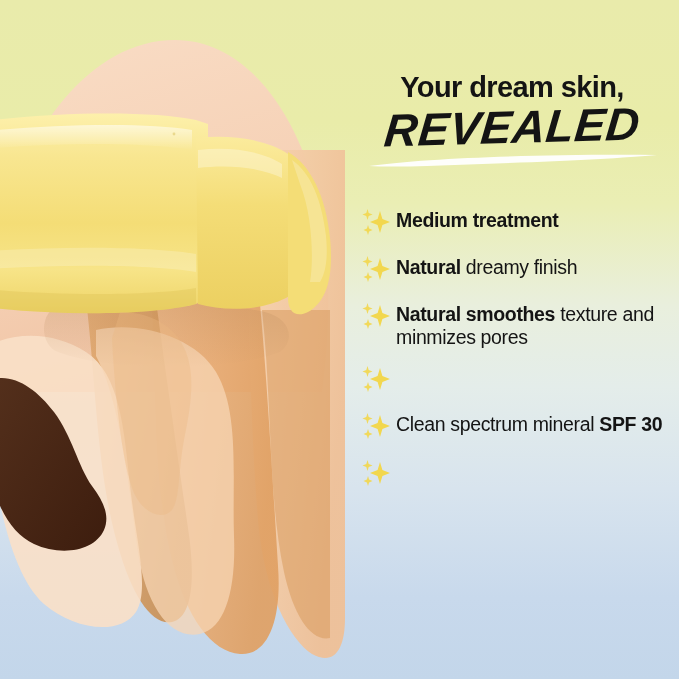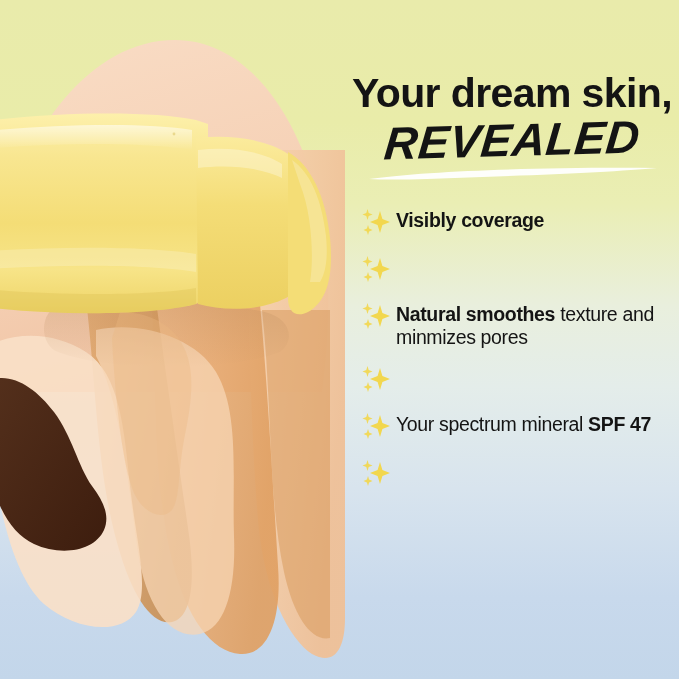--- a/index.html
+++ b/index.html
@@ -48,21 +48,21 @@
   }
 
   .headline {
     position: absolute;
     left: 0;
     top: 72px;
     width: 334px;
     text-align: center;
   }
   .headline-line1 {
-    font-size: 41px;
+    font-size: 29px;
     font-weight: bold;
     color: #141414;
     letter-spacing: -0.6px;
     line-height: 1.05;
     white-space: nowrap;
   }
   .headline-line2-wrap {
     position: relative;
     margin-top: 2px;
     height: 62px;
@@ -253,29 +253,30 @@
 
     <div class="benefits">
 
     <div class="benefit-row">
           <span class="sparkle">
 <svg viewBox="0 0 33 33">
   <path d="M22 5 L24.4 13.1 L32 16 L24.4 18.9 L22 27 L19.6 18.9 L12 16 L19.6 13.1 Z" fill="#f2d74e"></path>
   <path d="M9.5 3 L10.7 7.0 L14.5 8.5 L10.7 10.0 L9.5 14 L8.3 10.0 L4.5 8.5 L8.3 7.0 Z" fill="#f2d74e" opacity="0.92"></path>
   <path d="M10 19 L11.1 22.6 L14.5 24 L11.1 25.4 L10 29 L8.9 25.4 L5.5 24 L8.9 22.6 Z" fill="#f2d74e" opacity="0.92"></path>
 </svg></span>
-          <div class="benefit-text"><b>Visibly coverage</b></div>
-        </div>
-        <div class="benefit-row">
-          <span class="sparkle">
-<svg viewBox="0 0 33 33">
-  <path d="M22 5 L24.4 13.1 L32 16 L24.4 18.9 L22 27 L19.6 18.9 L12 16 L19.6 13.1 Z" fill="#f2d74e"></path>
-  <path d="M9.5 3 L10.7 7.0 L14.5 8.5 L10.7 10.0 L9.5 14 L8.3 10.0 L4.5 8.5 L8.3 7.0 Z" fill="#f2d74e" opacity="0.92"></path>
-  <path d="M10 19 L11.1 22.6 L14.5 24 L11.1 25.4 L10 29 L8.9 25.4 L5.5 24 L8.9 22.6 Z" fill="#f2d74e" opacity="0.92"></path>
-</svg></span>
+          <div class="benefit-text"><b>Medium treatment</b></div>
+        </div>
+        <div class="benefit-row">
+          <span class="sparkle">
+<svg viewBox="0 0 33 33">
+  <path d="M22 5 L24.4 13.1 L32 16 L24.4 18.9 L22 27 L19.6 18.9 L12 16 L19.6 13.1 Z" fill="#f2d74e"></path>
+  <path d="M9.5 3 L10.7 7.0 L14.5 8.5 L10.7 10.0 L9.5 14 L8.3 10.0 L4.5 8.5 L8.3 7.0 Z" fill="#f2d74e" opacity="0.92"></path>
+  <path d="M10 19 L11.1 22.6 L14.5 24 L11.1 25.4 L10 29 L8.9 25.4 L5.5 24 L8.9 22.6 Z" fill="#f2d74e" opacity="0.92"></path>
+</svg></span>
+          <div class="benefit-text"><b>Natural</b><span class="reg"> dreamy finish</span></div>
         </div>
         <div class="benefit-row">
           <span class="sparkle">
 <svg viewBox="0 0 33 33">
   <path d="M22 5 L24.4 13.1 L32 16 L24.4 18.9 L22 27 L19.6 18.9 L12 16 L19.6 13.1 Z" fill="#f2d74e"></path>
   <path d="M9.5 3 L10.7 7.0 L14.5 8.5 L10.7 10.0 L9.5 14 L8.3 10.0 L4.5 8.5 L8.3 7.0 Z" fill="#f2d74e" opacity="0.92"></path>
   <path d="M10 19 L11.1 22.6 L14.5 24 L11.1 25.4 L10 29 L8.9 25.4 L5.5 24 L8.9 22.6 Z" fill="#f2d74e" opacity="0.92"></path>
 </svg></span>
           <div class="benefit-text"><b>Natural smoothes</b><span class="reg"> texture and minmizes pores</span></div>
         </div>
@@ -287,21 +288,21 @@
   <path d="M10 19 L11.1 22.6 L14.5 24 L11.1 25.4 L10 29 L8.9 25.4 L5.5 24 L8.9 22.6 Z" fill="#f2d74e" opacity="0.92"></path>
 </svg></span>
         </div>
         <div class="benefit-row">
           <span class="sparkle">
 <svg viewBox="0 0 33 33">
   <path d="M22 5 L24.4 13.1 L32 16 L24.4 18.9 L22 27 L19.6 18.9 L12 16 L19.6 13.1 Z" fill="#f2d74e"></path>
   <path d="M9.5 3 L10.7 7.0 L14.5 8.5 L10.7 10.0 L9.5 14 L8.3 10.0 L4.5 8.5 L8.3 7.0 Z" fill="#f2d74e" opacity="0.92"></path>
   <path d="M10 19 L11.1 22.6 L14.5 24 L11.1 25.4 L10 29 L8.9 25.4 L5.5 24 L8.9 22.6 Z" fill="#f2d74e" opacity="0.92"></path>
 </svg></span>
-          <div class="benefit-text"><span class="reg">Your spectrum mineral </span><b>SPF 47</b></div>
+          <div class="benefit-text"><span class="reg">Clean spectrum mineral </span><b>SPF 30</b></div>
         </div>
         <div class="benefit-row">
           <span class="sparkle">
 <svg viewBox="0 0 33 33">
   <path d="M22 5 L24.4 13.1 L32 16 L24.4 18.9 L22 27 L19.6 18.9 L12 16 L19.6 13.1 Z" fill="#f2d74e"></path>
   <path d="M9.5 3 L10.7 7.0 L14.5 8.5 L10.7 10.0 L9.5 14 L8.3 10.0 L4.5 8.5 L8.3 7.0 Z" fill="#f2d74e" opacity="0.92"></path>
   <path d="M10 19 L11.1 22.6 L14.5 24 L11.1 25.4 L10 29 L8.9 25.4 L5.5 24 L8.9 22.6 Z" fill="#f2d74e" opacity="0.92"></path>
 </svg></span>
         </div>
       </div>

